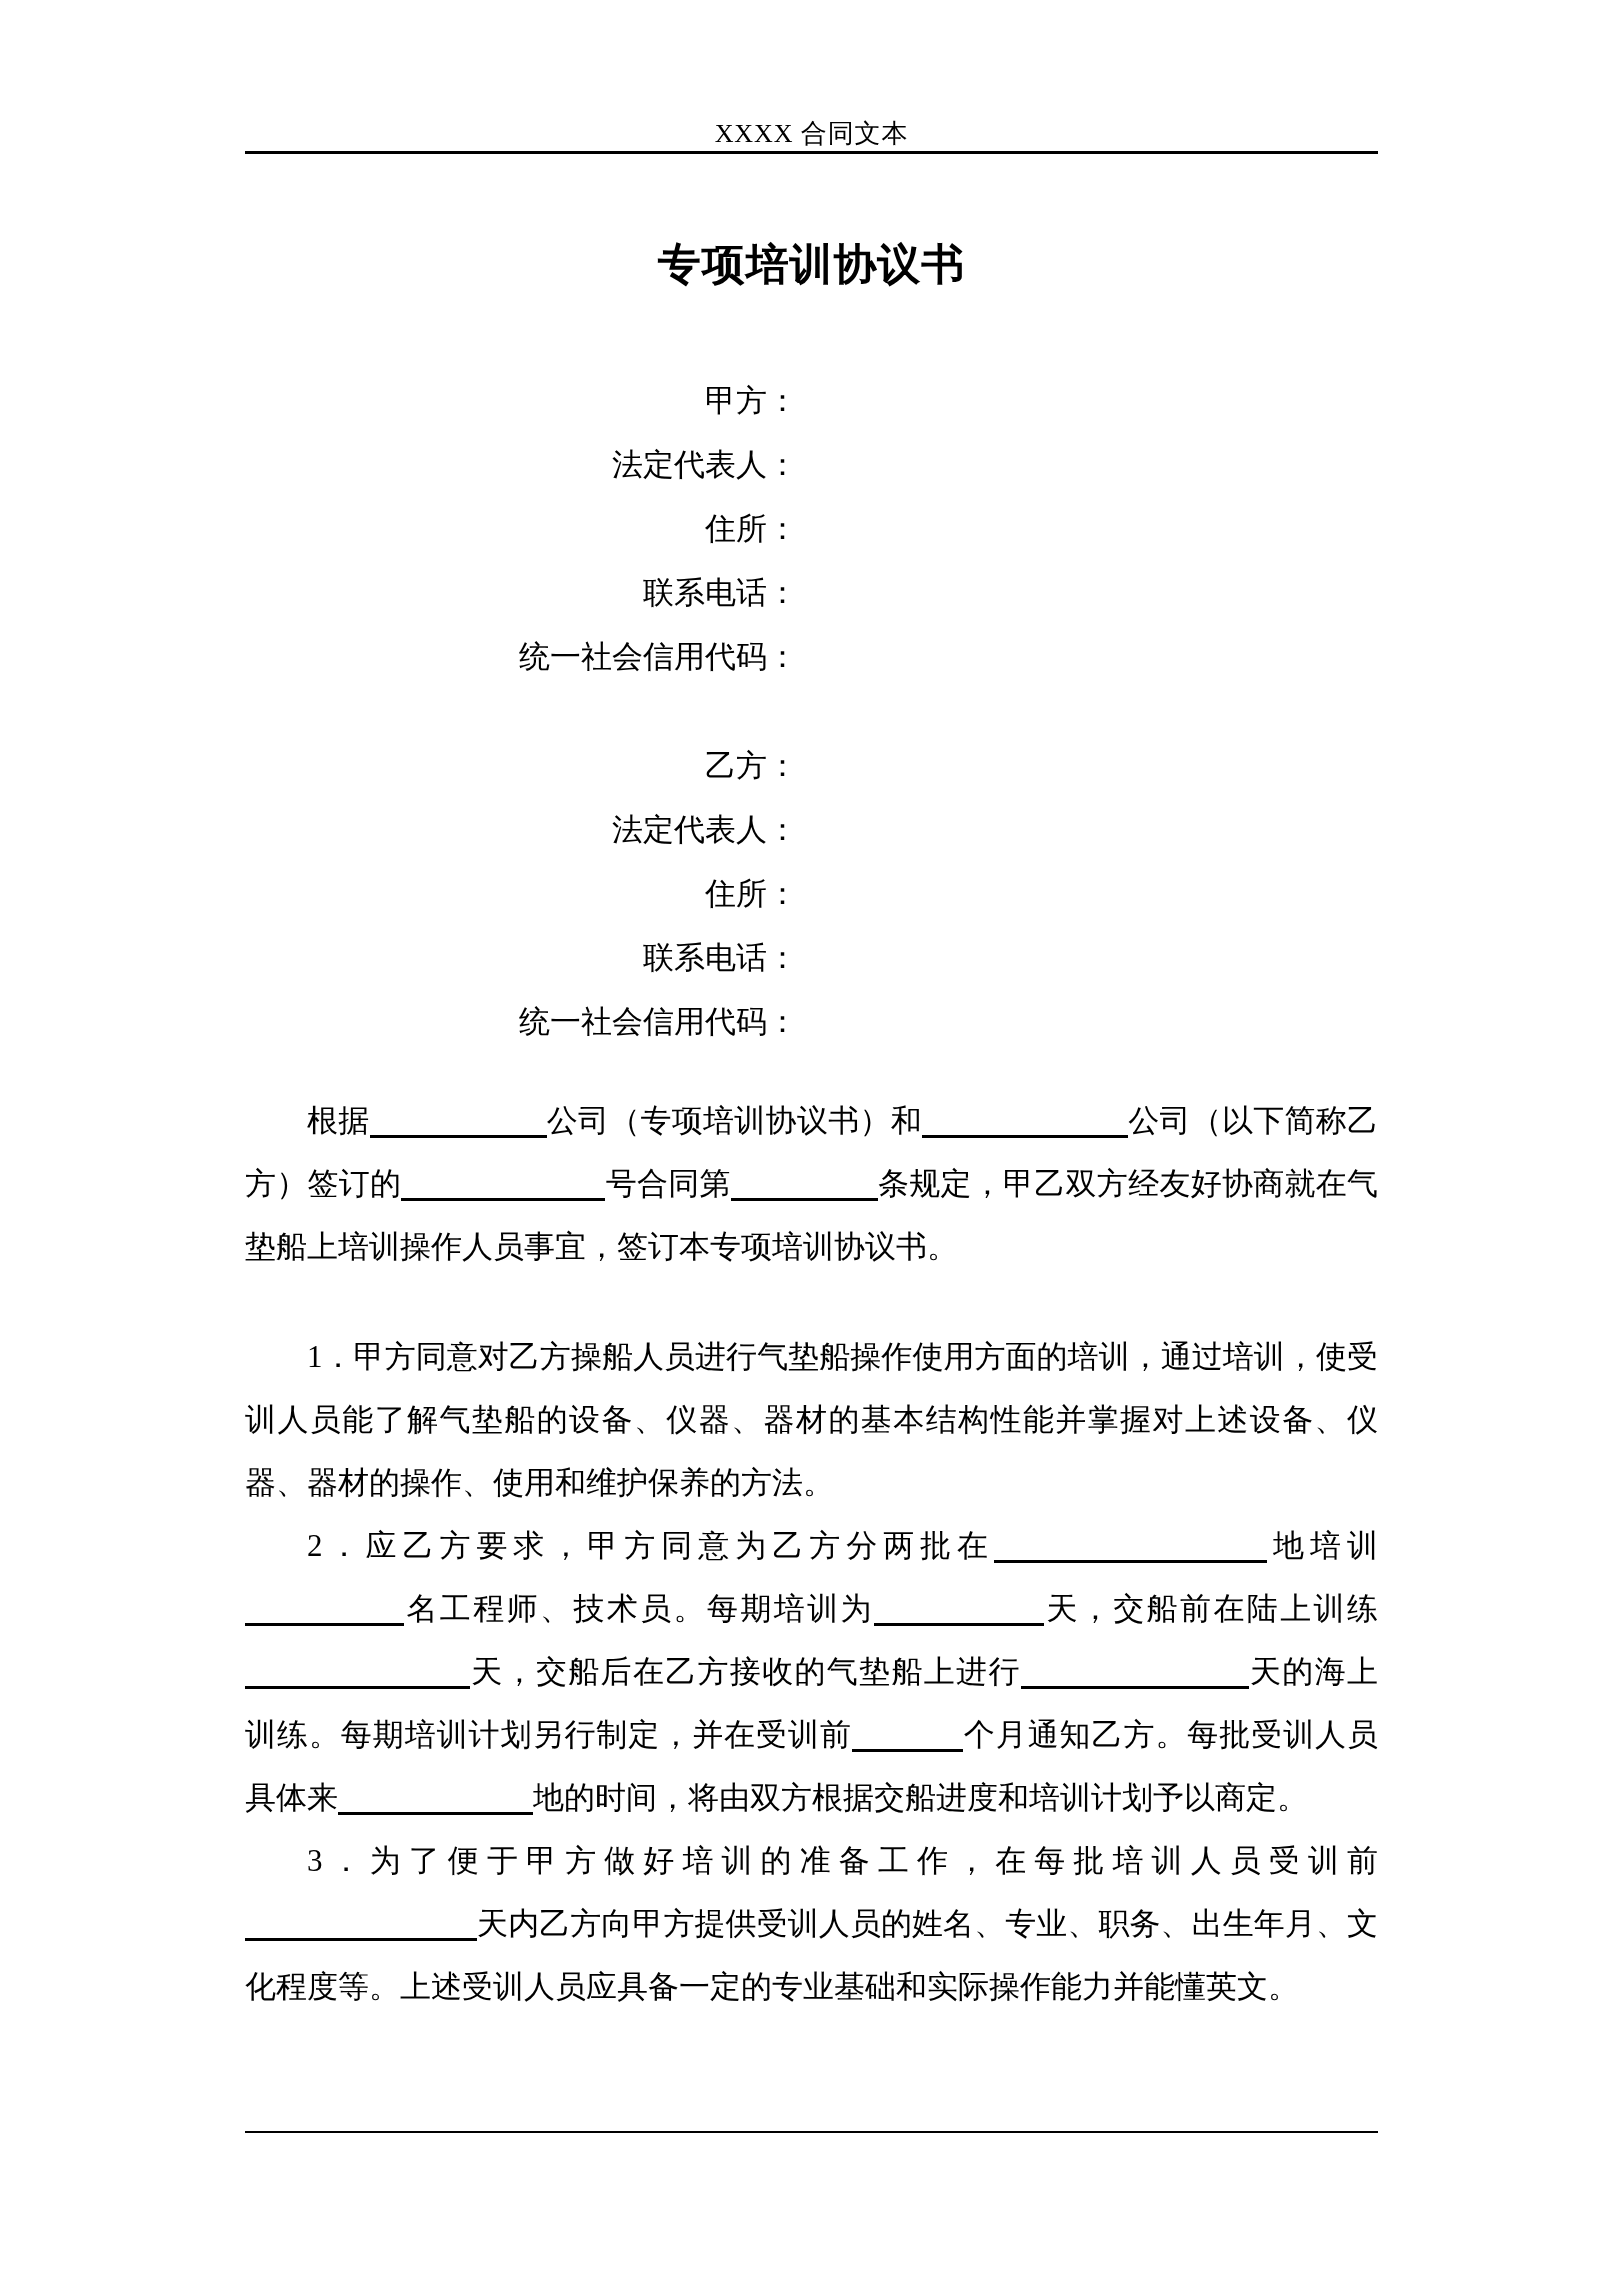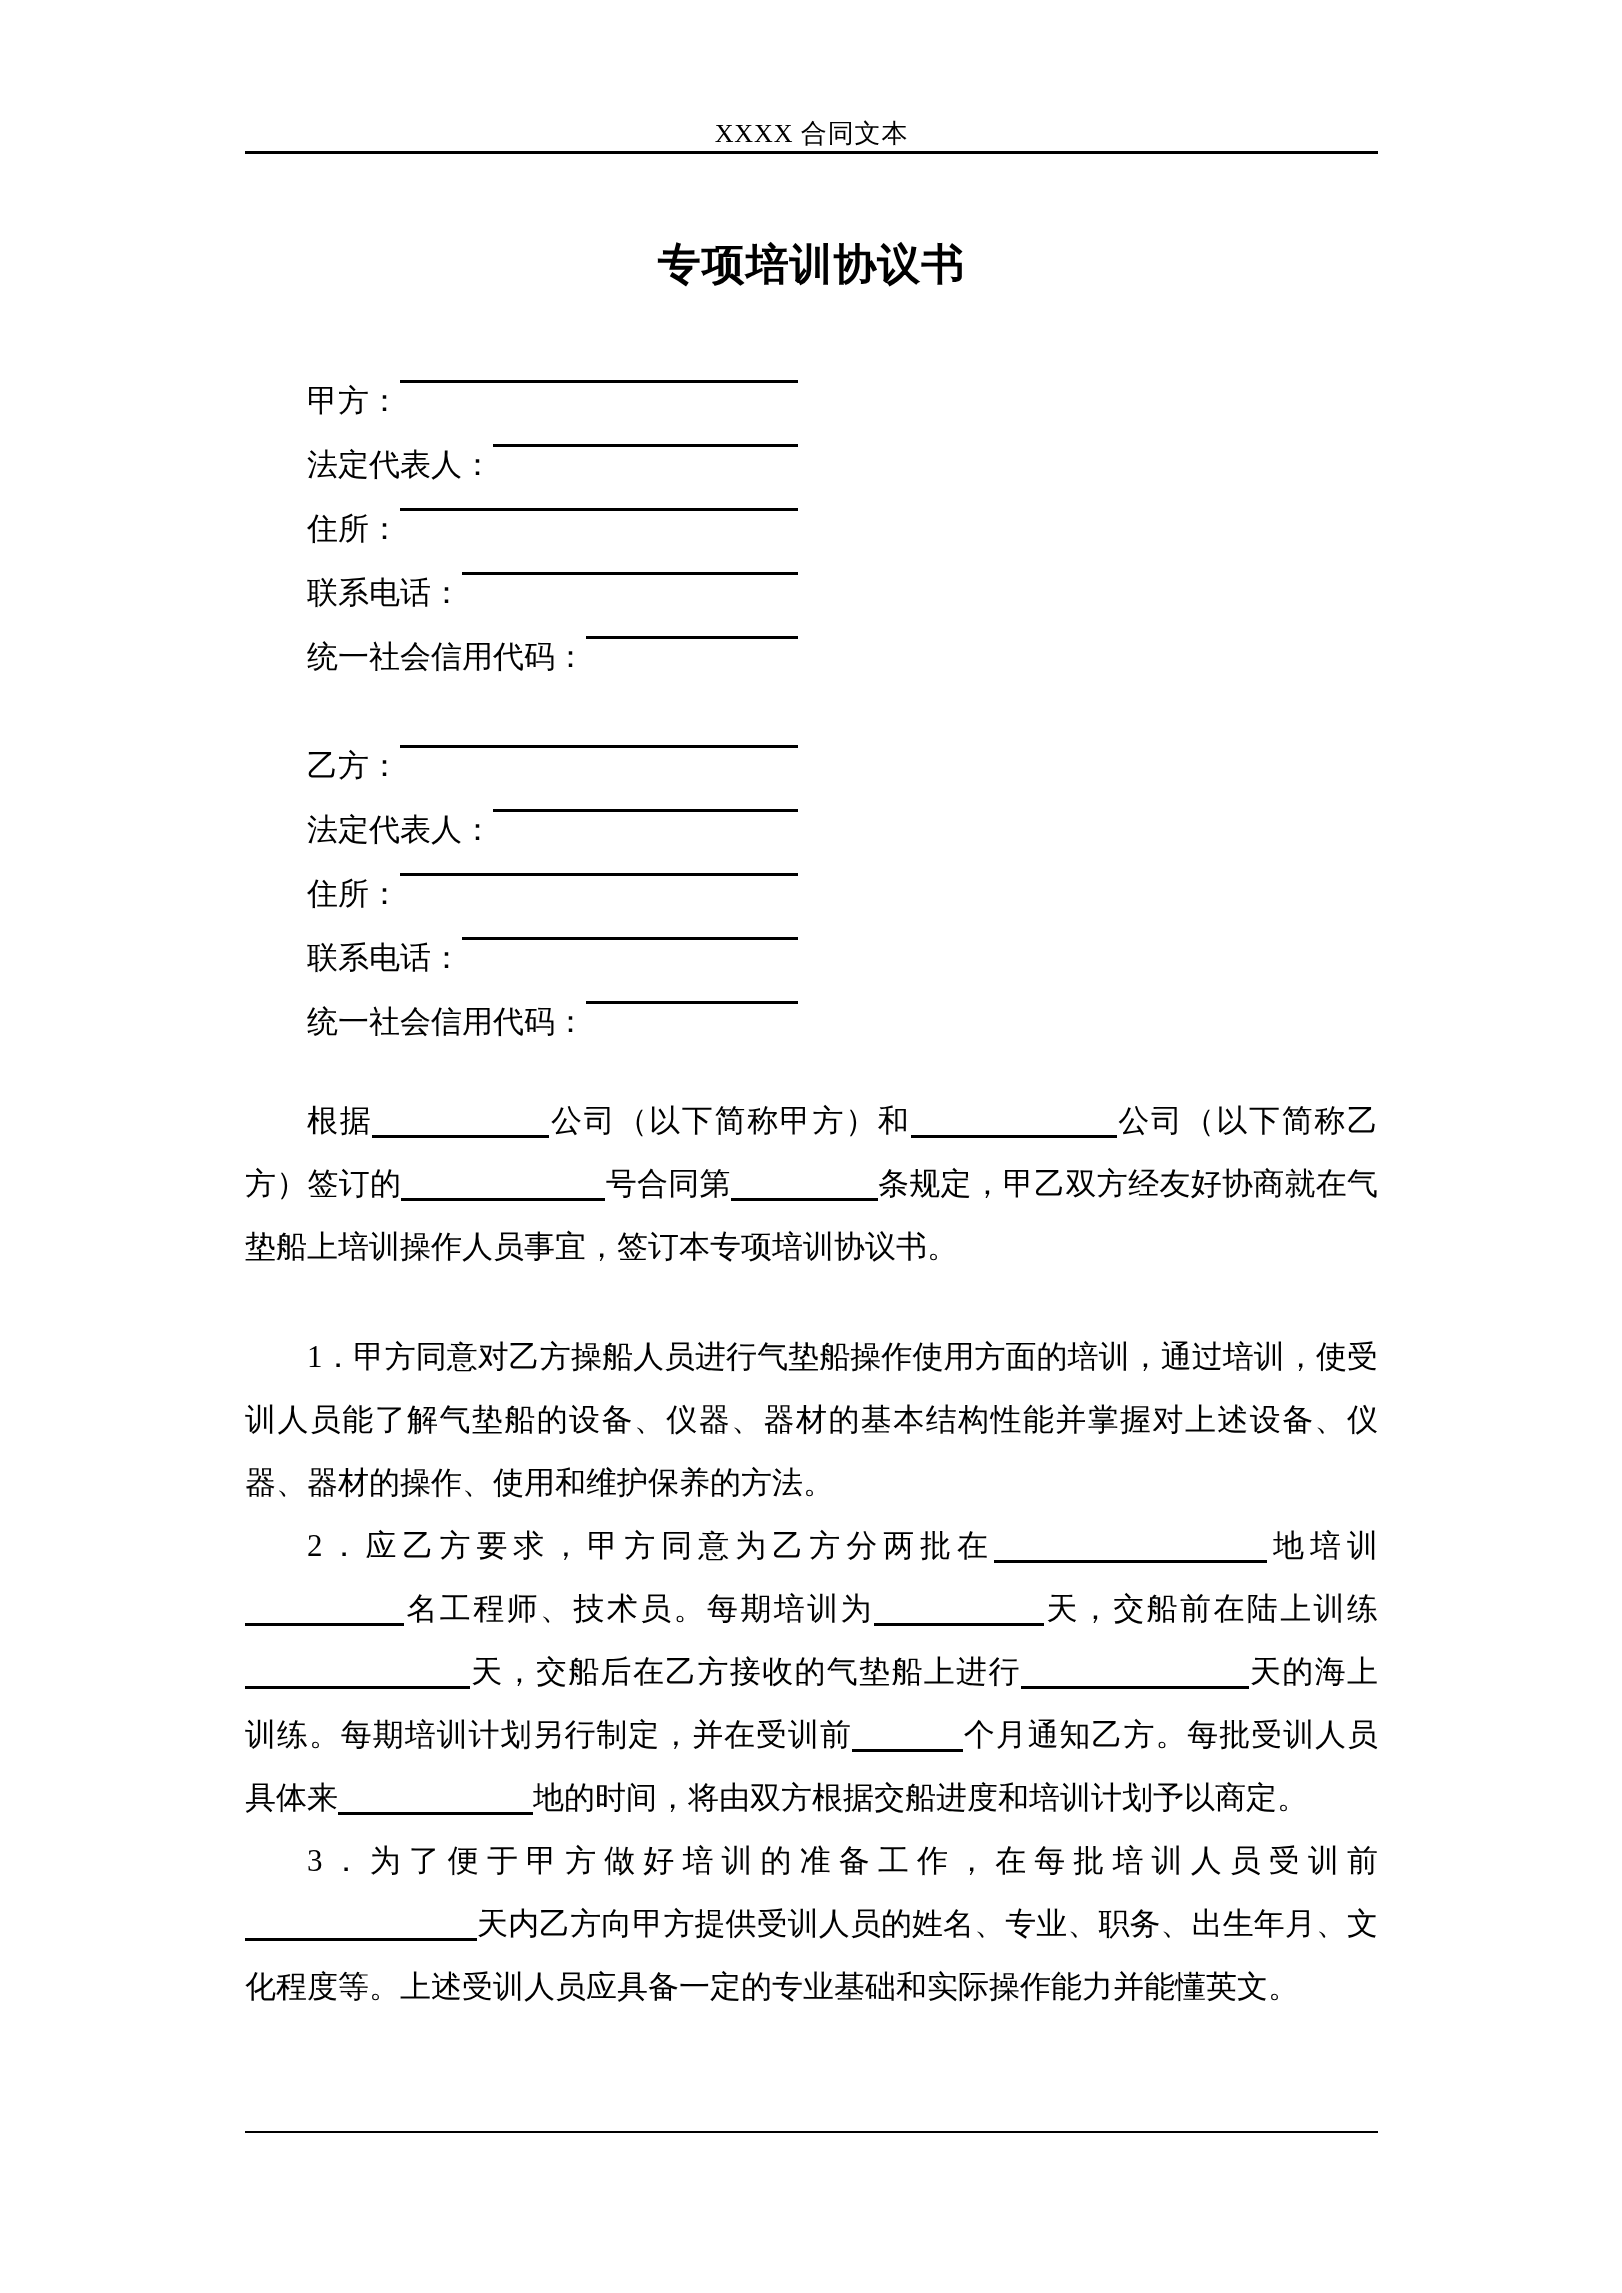--- a/index.html
+++ b/index.html
@@ -31,28 +31,29 @@
     line-height:56px;
     font-weight:bold;
     font-family:"Liberation Sans","DejaVu Sans",sans-serif;
     letter-spacing:0.9px;
   }
   
   .party-block { margin-top:77px; }
   .party-block + .party-block { margin-top:45px; }
   .party-row {
     display:flex;
-    align-items:flex-start;
+    align-items:flex-end;
     width:553px;
     padding-left:62px;
     box-sizing:border-box;
     height:64px;
     line-height:64px;
     font-size:31px;
     white-space:nowrap;
+    flex-direction:column;
   }
   .party-row .label { flex:0 0 auto; }
   .party-row .blank {
     flex:1 1 auto;
     height:11px;
     border-bottom:3.6px solid #000;
     margin-bottom:-7.3px;
   }
   
   #paragraphs { margin-top:35px; }
@@ -131,21 +132,21 @@
         <span class="label">联系电话：</span>
         <span class="blank"></span>
       </div>
       <div class="party-row">
         <span class="label">统一社会信用代码：</span>
         <span class="blank"></span>
       </div>
     </div>
 
   <div id="paragraphs">
-      <p class="para" id="intro"><span>根据</span><span class="pblank" style="width: 177px;"></span><span>公司（以下简称甲方）和</span><span class="pblank" style="width: 206px;"></span><span>公司（以下简称乙方）签订的</span><span class="pblank" style="width: 204px;"></span><span>号合同第</span><span class="pblank" style="width: 147px;"></span><span>条规定，甲乙双方经友好协商就在气垫船上培训操作人员事宜，签订本专项培训协议书。</span></p>
+      <p class="para" id="intro"><span>根据</span><span class="pblank" style="width: 177px;"></span><span>公司（专项培训协议书）和</span><span class="pblank" style="width: 206px;"></span><span>公司（以下简称乙方）签订的</span><span class="pblank" style="width: 204px;"></span><span>号合同第</span><span class="pblank" style="width: 147px;"></span><span>条规定，甲乙双方经友好协商就在气垫船上培训操作人员事宜，签订本专项培训协议书。</span></p>
       <p class="para" id="clause-1"><span>1．甲方同意对乙方操船人员进行气垫船操作使用方面的培训，通过培训，使受训人员能了解气垫船的设备、仪器、器材的基本结构性能并掌握对上述设备、仪器、器材的操作、使用和维护保养的方法。</span></p>
       <p class="para" id="clause-2"><span>2．应乙方要求，甲方同意为乙方分两批在</span><span class="pblank" style="width: 273px;"></span><span>地培训</span><span class="pblank" style="width: 159px;"></span><span>名工程师、技术员。每期培训为</span><span class="pblank" style="width: 170px;"></span><span>天，交船前在陆上训练</span><span class="pblank" style="width: 225px;"></span><span>天，交船后在乙方接收的气垫船上进行</span><span class="pblank" style="width: 228px;"></span><span>天的海上训练。每期培训计划另行制定，并在受训前</span><span class="pblank" style="width: 111px;"></span><span>个月通知乙方。每批受训人员具体来</span><span class="pblank" style="width: 195px;"></span><span>地的时间，将由双方根据交船进度和培训计划予以商定。</span></p>
       <p class="para" id="clause-3"><span>3．为了便于甲方做好培训的准备工作，在每批培训人员受训前</span><span class="pblank" style="width: 232px;"></span><span>天内乙方向甲方提供受训人员的姓名、专业、职务、出生年月、文化程度等。上述受训人员应具备一定的专业基础和实际操作能力并能懂英文。</span></p>
     </div>
 
   <div class="footer">
     <div class="footer-rule"></div>
   </div>
 
 </div>

